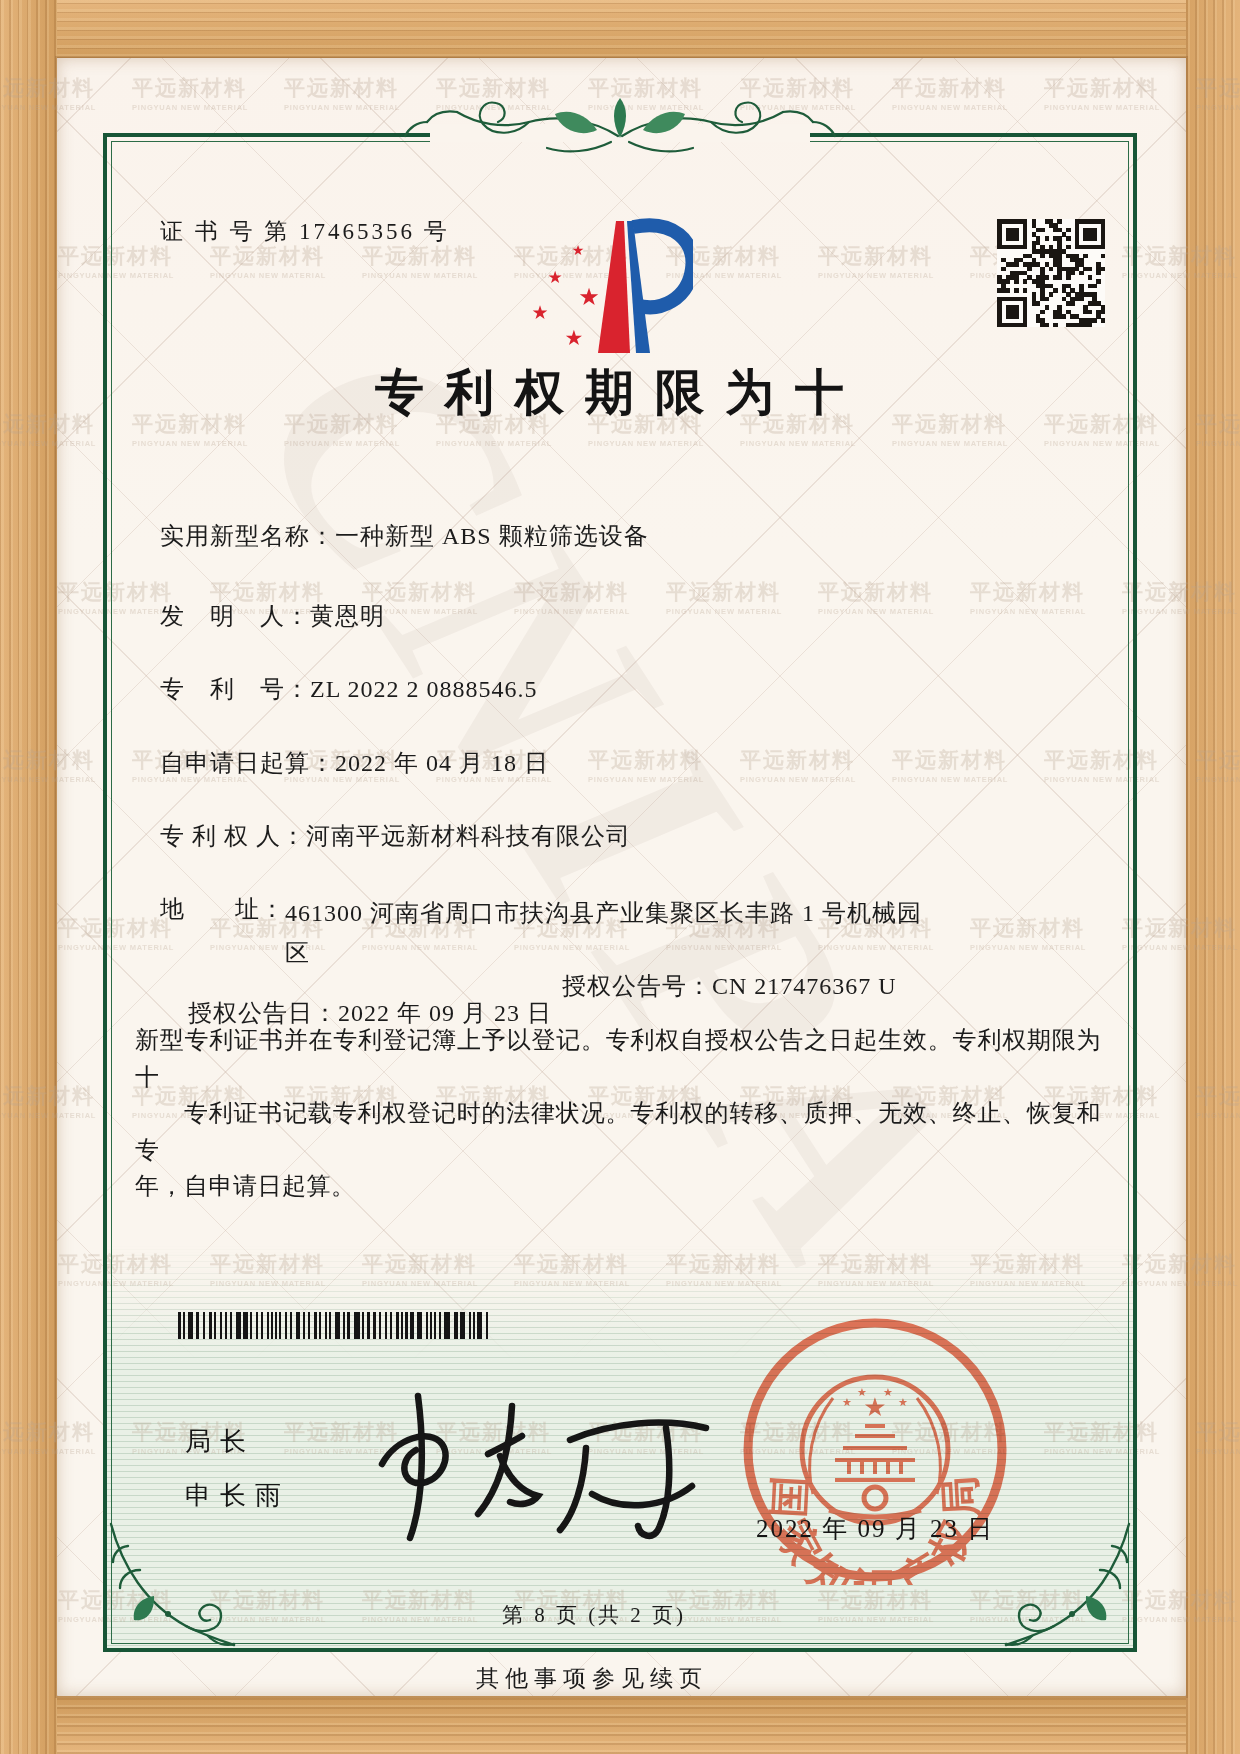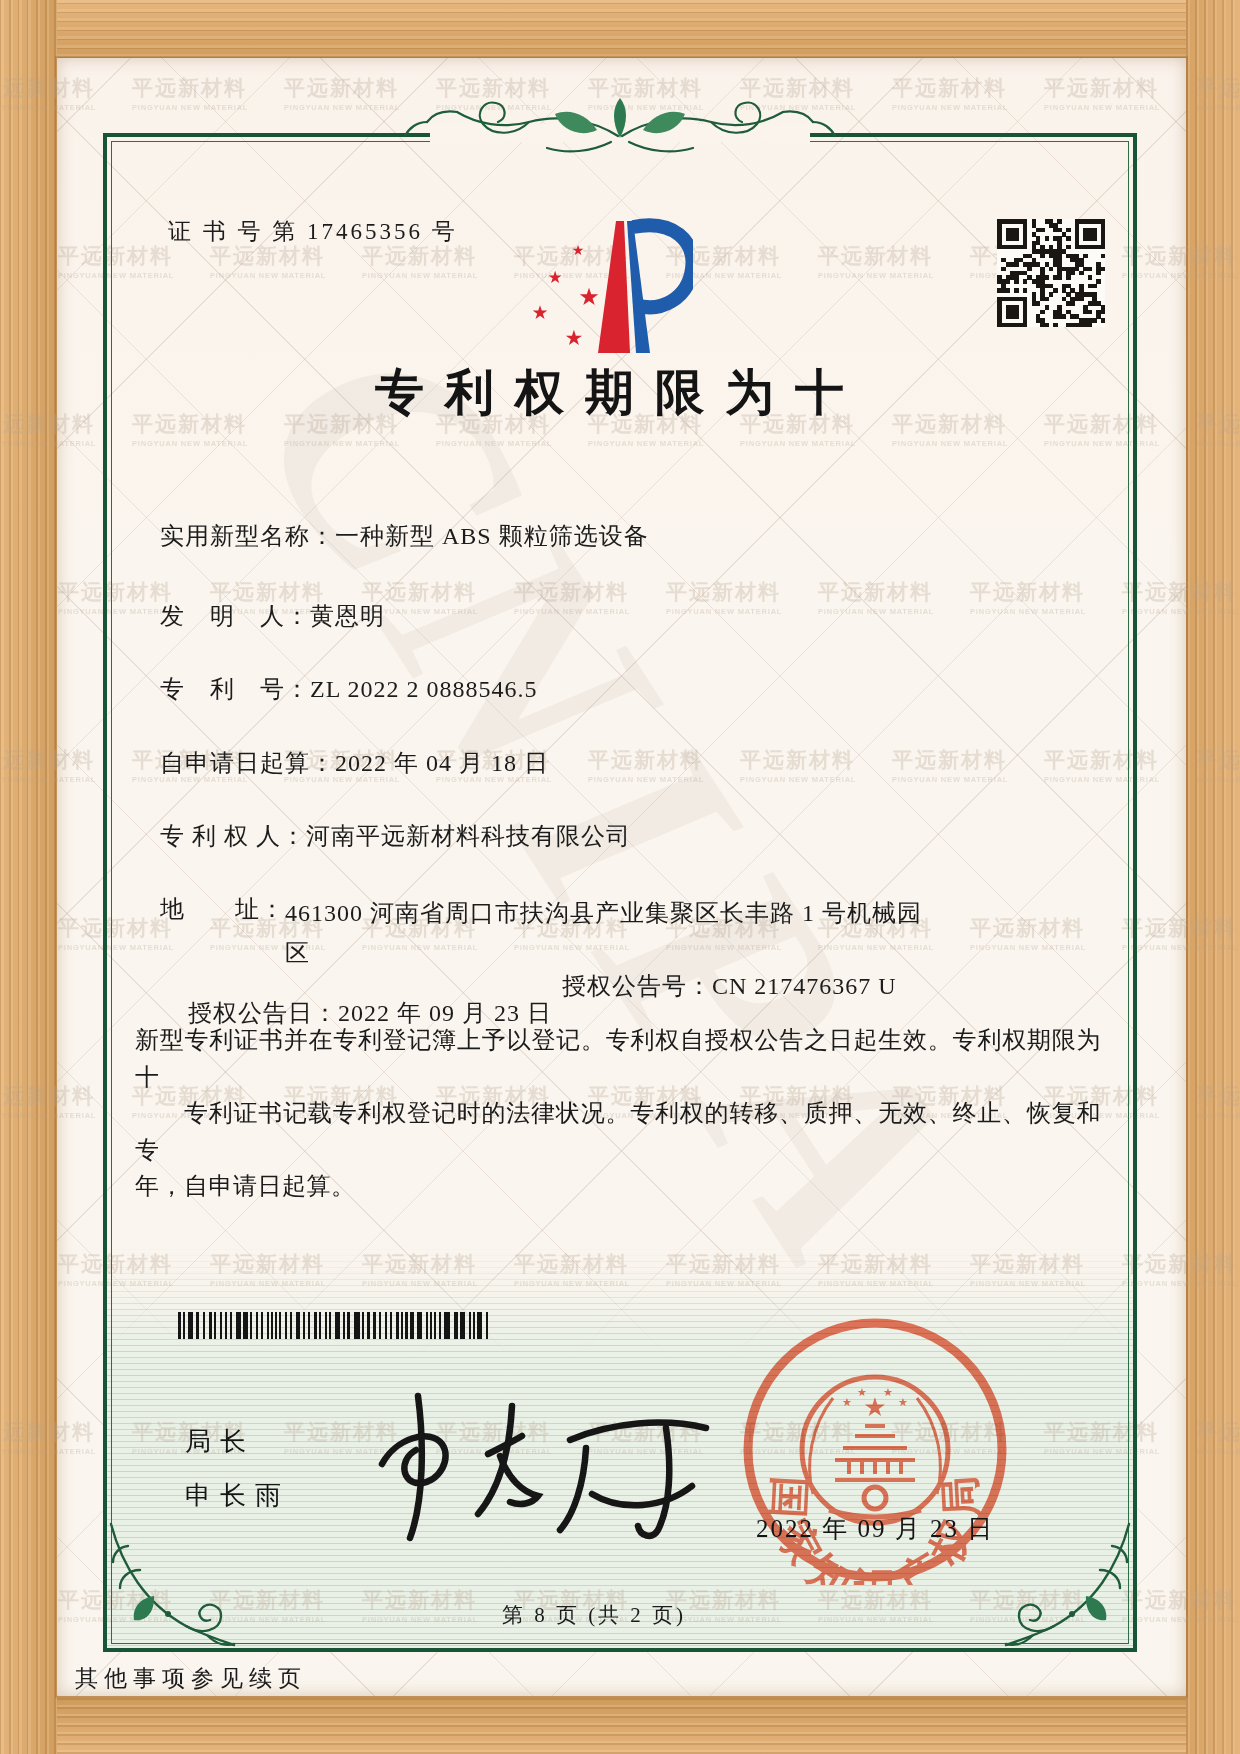--- a/index.html
+++ b/index.html
@@ -48,40 +48,40 @@
     font-size:300px;font-weight:bold;font-style:italic;letter-spacing:30px;
     color:rgba(168,148,138,.10);transform:rotate(57deg);font-family:"Liberation Serif",serif;pointer-events:none;}
 
   
   .gborder{left:103px;top:133px;width:1034px;height:1519px;z-index:3;
     border:4px solid #175536;box-sizing:border-box;pointer-events:none;}
   .gborder-inner{position:absolute;left:4px;top:4px;right:4px;bottom:4px;border:1.5px solid #2c6c47;}
   .orn{position:absolute;z-index:3;pointer-events:none;}
 
   
-  .cert-no{left:168px;top:216px;font-size:23px;letter-spacing:3px;color:#1c1c1c;z-index:4;}
+  .cert-no{left:160px;top:216px;font-size:23px;letter-spacing:3px;color:#1c1c1c;z-index:4;}
   .logo{left:528px;top:213px;z-index:4;}
   .qr{left:997px;top:219px;z-index:4;}
   .title{left:103px;top:360px;width:1034px;text-align:center;z-index:4;
     font-size:49px;font-weight:bold;letter-spacing:21px;color:#141414;}
   .frow{position:absolute;left:160px;font-size:24px;color:#1c1c1c;white-space:pre;z-index:4;letter-spacing:1px;}
   .addr-val{display:inline-block;width:648px;white-space:normal;vertical-align:top;line-height:40px;}
   .grant-b{position:absolute;left:402px;top:0;white-space:pre;}
   .paras{left:135px;top:1022px;width:966px;z-index:4;color:#1b1b1b;}
   .pl{font-size:24px;line-height:36.6px;letter-spacing:.5px;}
   .pl.full{text-align:justify;text-align-last:justify;}
   .pl.ind{text-indent:49px;}
   .barcode{left:178px;top:1312px;z-index:4;}
   .signer{left:185px;z-index:4;font-size:26px;letter-spacing:9px;color:#161616;}
   .sig{left:360px;top:1390px;z-index:4;}
   .seal{left:740px;top:1315px;z-index:5;opacity:.9;mix-blend-mode:multiply;}
   .seal-date{left:752px;top:1512px;width:246px;text-align:center;z-index:6;
     font-size:25px;letter-spacing:2px;color:#141414;white-space:pre;}
   .page-info{left:77px;top:1601px;width:1034px;text-align:center;font-size:21px;letter-spacing:3px;color:#1b1b1b;z-index:4;}
-  .footer-note{left:75px;top:1663px;width:1034px;text-align:left;font-size:23px;letter-spacing:6px;color:#1b1b1b;z-index:4;}
+  .footer-note{left:75px;top:1663px;width:1034px;text-align:center;font-size:23px;letter-spacing:6px;color:#1b1b1b;z-index:4;}
 </style>
 </head>
 <body>
 
 <div id="stage">
 
   <div class="wood top"></div>
   <div class="wood bottom"></div>
   <div class="wood left"></div>
   <div class="wood right"></div>

